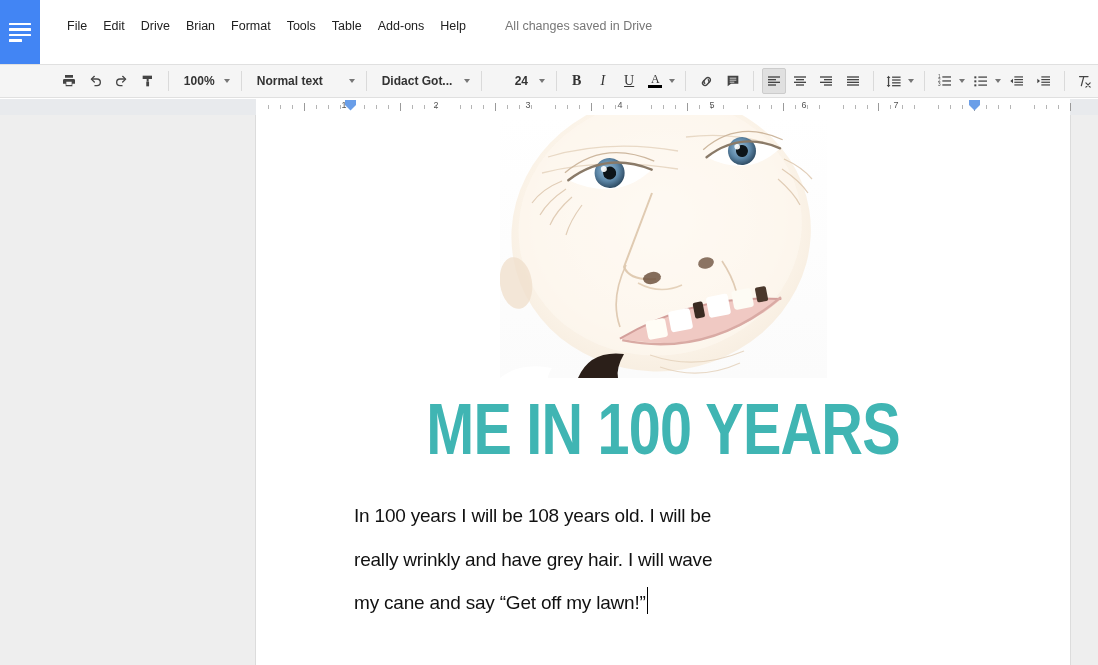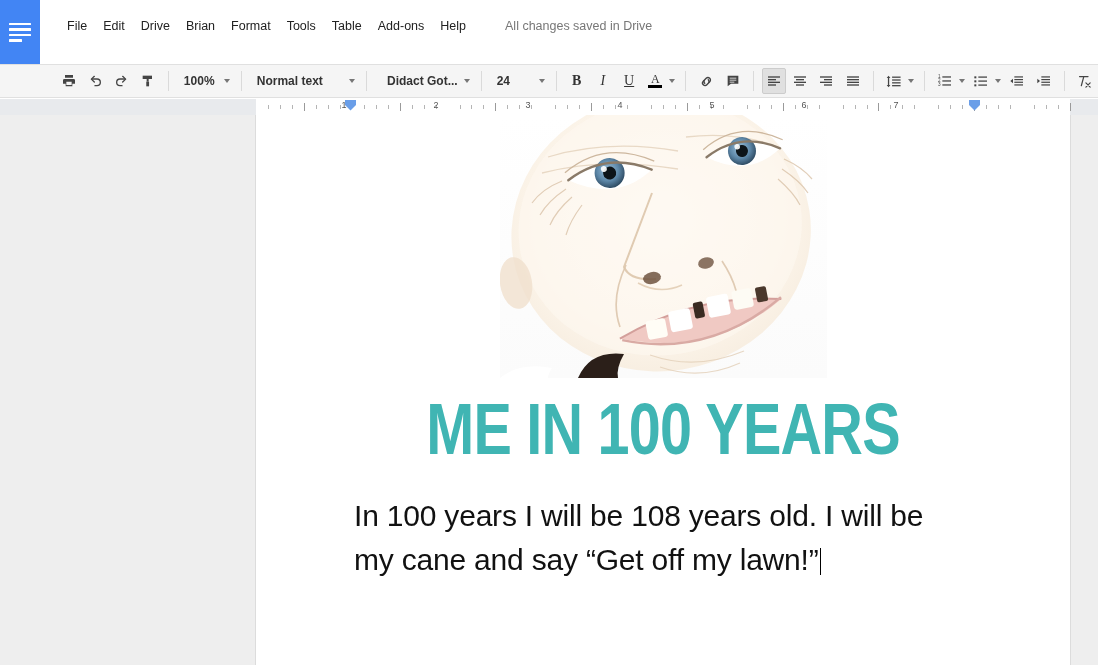--- a/index.html
+++ b/index.html
@@ -82,24 +82,24 @@
     white-space: nowrap;
   }
   .tb-combo .ctext {
     font-size: 12px; color: #333333; font-weight: bold;
     overflow: hidden; text-overflow: ellipsis;
   }
   .combo-zoom { width: 58px; }
   .combo-zoom .ctext { width: 38px; text-align: left; }
   .combo-style { width: 110px; }
   .combo-style .ctext { width: 90px; }
-  .combo-font { width: 100px; text-align: right; }
+  .combo-font { width: 100px; }
   .combo-font .ctext { width: 80px; }
   .combo-size { width: 60px; }
-  .combo-size .ctext { width: 40px; }
+  .combo-size .ctext { width: 40px; margin-left: 18px; }
   .caret {
     width: 0; height: 0; margin-left: 6px;
     border-left: 3.5px solid transparent;
     border-right: 3.5px solid transparent;
     border-top: 4px solid #767676;
     flex: 0 0 auto;
   }
   .mini-caret {
     width: 0; height: 0; margin: 0 3px 0 1px;
     border-left: 3.5px solid transparent;
@@ -169,21 +169,21 @@
     font-size: 72px;
     line-height: 86px;
     letter-spacing: -1px;
     transform: scaleX(0.80);
     transform-origin: center center;
     white-space: nowrap;
     margin-top: 8px;
   }
   .doc-body {
     font-family: "Liberation Sans", sans-serif;
-    font-size: 30px;
+    font-size: 19px;
     line-height: 43.5px;
     color: #111111;
     margin-top: 22px;
     letter-spacing: -0.2px;
     font-weight: 300;
     padding-left: 8px;
   }
   .doc-body .bline { white-space: nowrap; }
   .caret-bar {
     display: inline-block; width: 1.5px; height: 27px;
@@ -614,18 +614,19 @@
           <path d="M0 263q20 -16 52 -10 -4 6 -4 10z" fill="#ffffff"></path>
         </svg>
       </div>
 
       <div class="doc-heading" style="color: rgb(64, 181, 179);">
         <span>ME IN 100 YEARS</span>
       </div>
 
       <div class="doc-body" style="color: rgb(17, 17, 17);">
         <div class="bline">In 100 years I will be 108 years old.  I will be</div>
+        <div class="bline">really wrinkly and have grey hair.  I will wave</div>
         <div class="bline"><span>my cane and say “Get off my lawn!”</span><span class="caret-bar"></span></div>
       </div>
 
     </div>
   </div>
 </div>
 
 </body></html>

